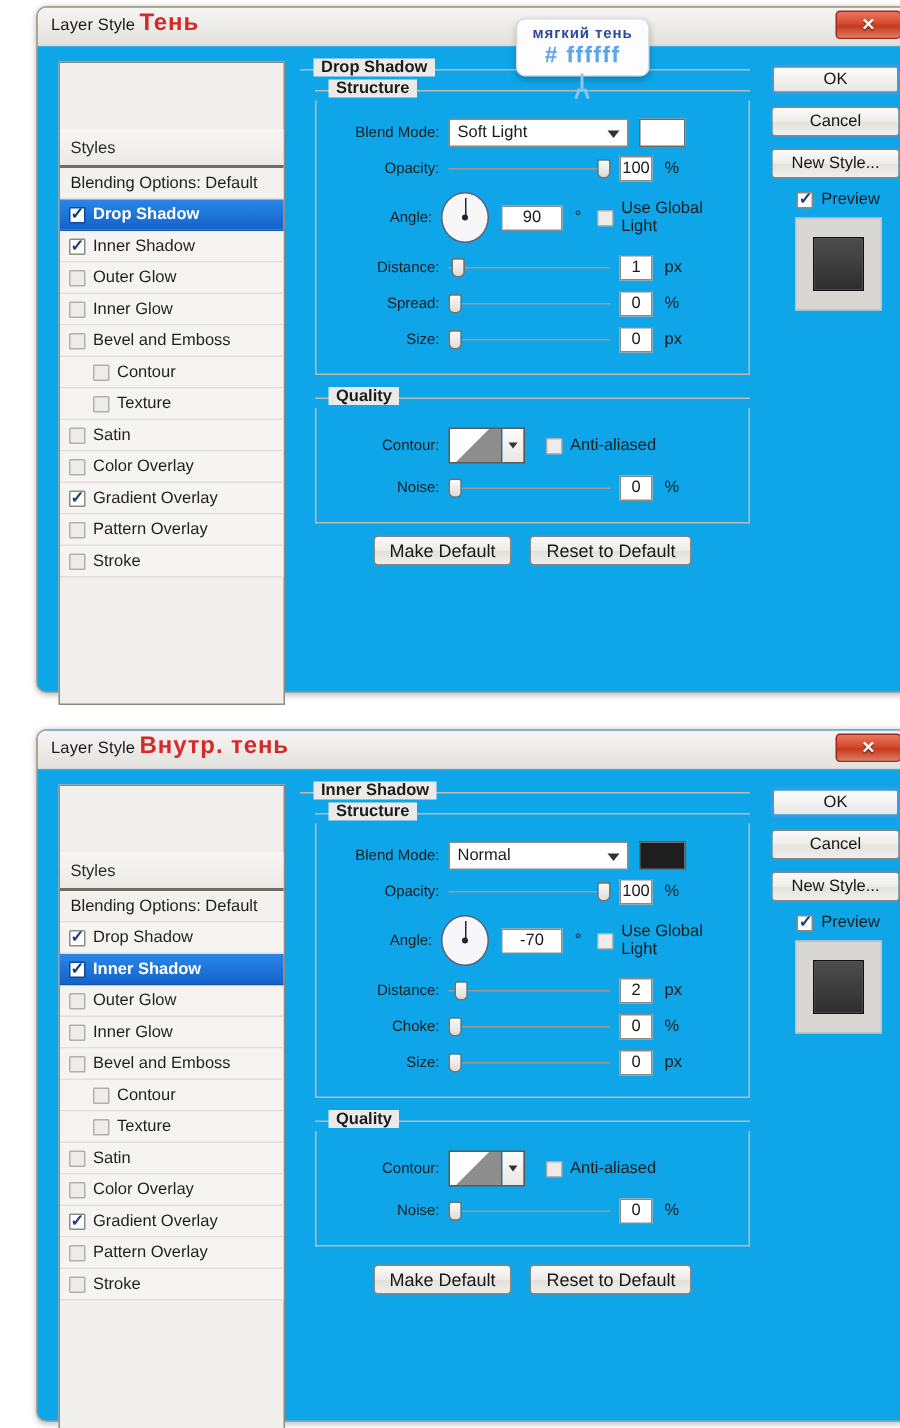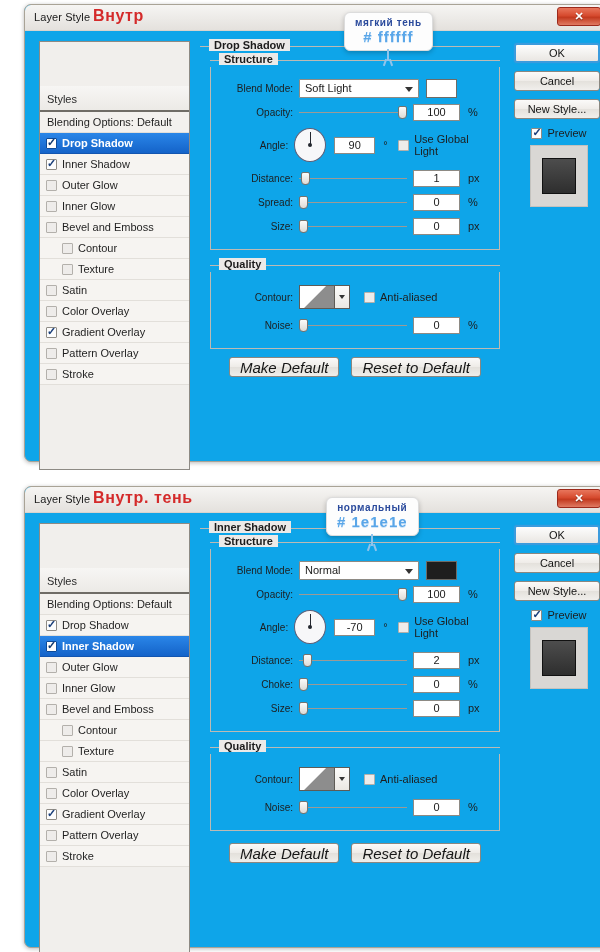--- a/index.html
+++ b/index.html
@@ -140,21 +140,21 @@
   .select .arrow {
     position:absolute; right:5px; top:7px;
     width:0;height:0;border-left:4px solid transparent;
     border-right:4px solid transparent;border-top:5px solid #333;
   }
   .swatch {
     width: 31px; height: 19px; margin-left: 7px;
     border: 1px solid #6e6b66;
   }
   .numbox {
-    width: 47px; height: 17px; border: 1px solid #8d8a84;
+    width: 22px; height: 17px; border: 1px solid #8d8a84;
     background:#fff; font-size: 11px; color:#1a1a1a;
     display:flex; align-items:center; justify-content:center;
   }
   .unit { font-size: 11px; color:#1d1d1d; margin-left: 8px; width: 16px; }
 
   .slider { position: relative; width: 108px; height: 17px; margin-right: 6px; }
   .slider .track {
     position: absolute; left: 0; right: 0; top: 8px;
     border-top: 1px solid #9d9a95;
   }
@@ -200,22 +200,22 @@
     position:absolute; left:4px; top:9px;
     width:0;height:0;border-left:3px solid transparent;
     border-right:3px solid transparent;border-top:4px solid #333;
   }
 
   .btnrow { display:flex; justify-content:center; gap:12px; margin-top: 8px; }
   .btn {
     height: 20px; padding: 4px 10px;
     border: 1px solid #8a8780; border-radius: 3px;
     background: linear-gradient(to bottom,#fbfaf9 0%,#eeebe7 50%,#e3e0db 51%,#f0eeea 100%);
-    font-size: 15px; color:#161616;
-    display:flex; align-items:center; justify-content:center;font-style:italic;
+    font-size: 12px; color:#161616;
+    display:flex; align-items:center; justify-content:center;
   }
   .knock-row { display:flex; align-items:center; justify-content:center; margin-top:8px; font-size:11px; color:#1d1d1d;}
   .knock-row .cb { margin-right: 5px; }
 
   
   .rightcol { position: absolute; left: 489px; top: 12px; width: 90px; }
   .rbtn {
     width: 86px; height: 20px; margin-bottom: 8px;
     border: 1px solid #8a8780; border-radius: 3px;
     background: linear-gradient(to bottom,#fbfaf9 0%,#efece8 50%,#e4e1dc 51%,#f1efec 100%);
@@ -275,21 +275,21 @@
   .co2 { left: 326px; top: 497px; }
 </style>
 </head>
 <body>
 
 <div class="page">
 
   <div class="dialog dlg1">
     <div class="titlebar">
       <span class="title-static">Layer Style</span>
-      <span class="title-ru t1-ru">Внутр</span>
+      <span class="title-ru t1-ru">Тень</span>
       <div class="closebtn">✕</div>
     </div>
     <div class="dlgbody">
 
       <div class="styles-panel sp1">
         <div class="styles-head">Styles</div>
         <div>
             <div class="style-row blend">
               <span class="">Blending Options: Default</span>
             </div>
@@ -669,23 +669,14 @@
           <span class="cb checked"></span>
           <span>Preview</span>
         </div>
         <div class="thumb-outer">
           <div class="thumb-inner"></div>
         </div>
       </div>
     </div>
   </div>
 
-  <div class="callout co2">
-    <div class="ru">нормальный</div>
-    <div class="hex"># 1e1e1e</div>
-    <div class="tail">
-      <div class="stem"></div>
-        <div class="fork1"></div>
-        <div class="fork2"></div>
-    </div>
-  </div>
 
 </div>
 
 </body></html>

